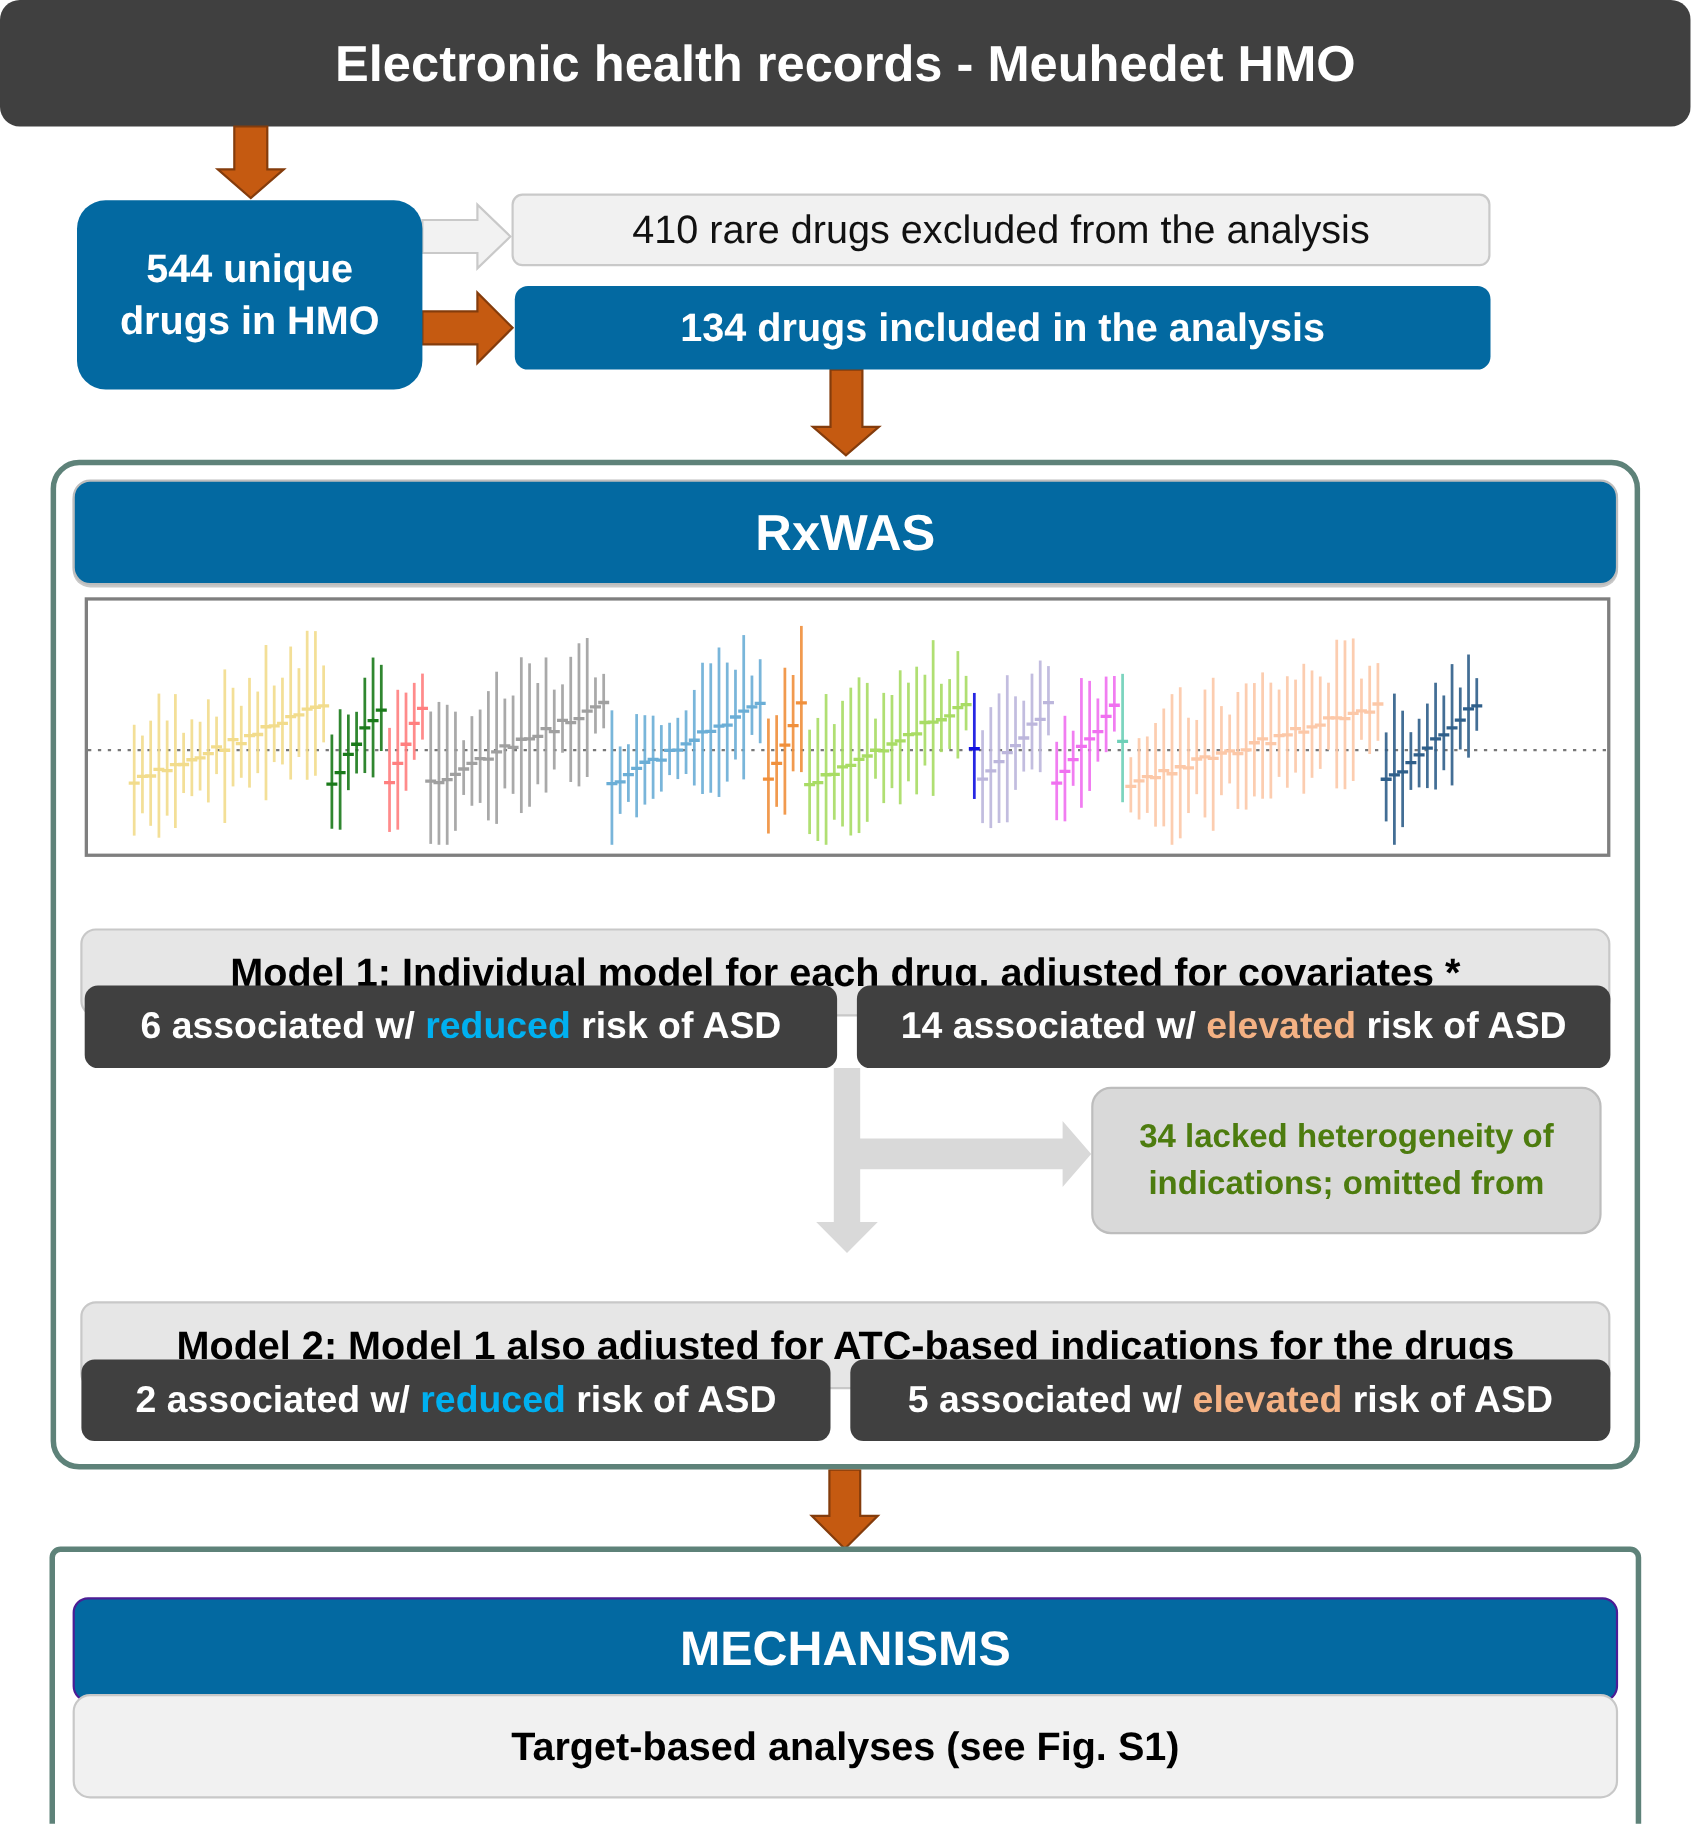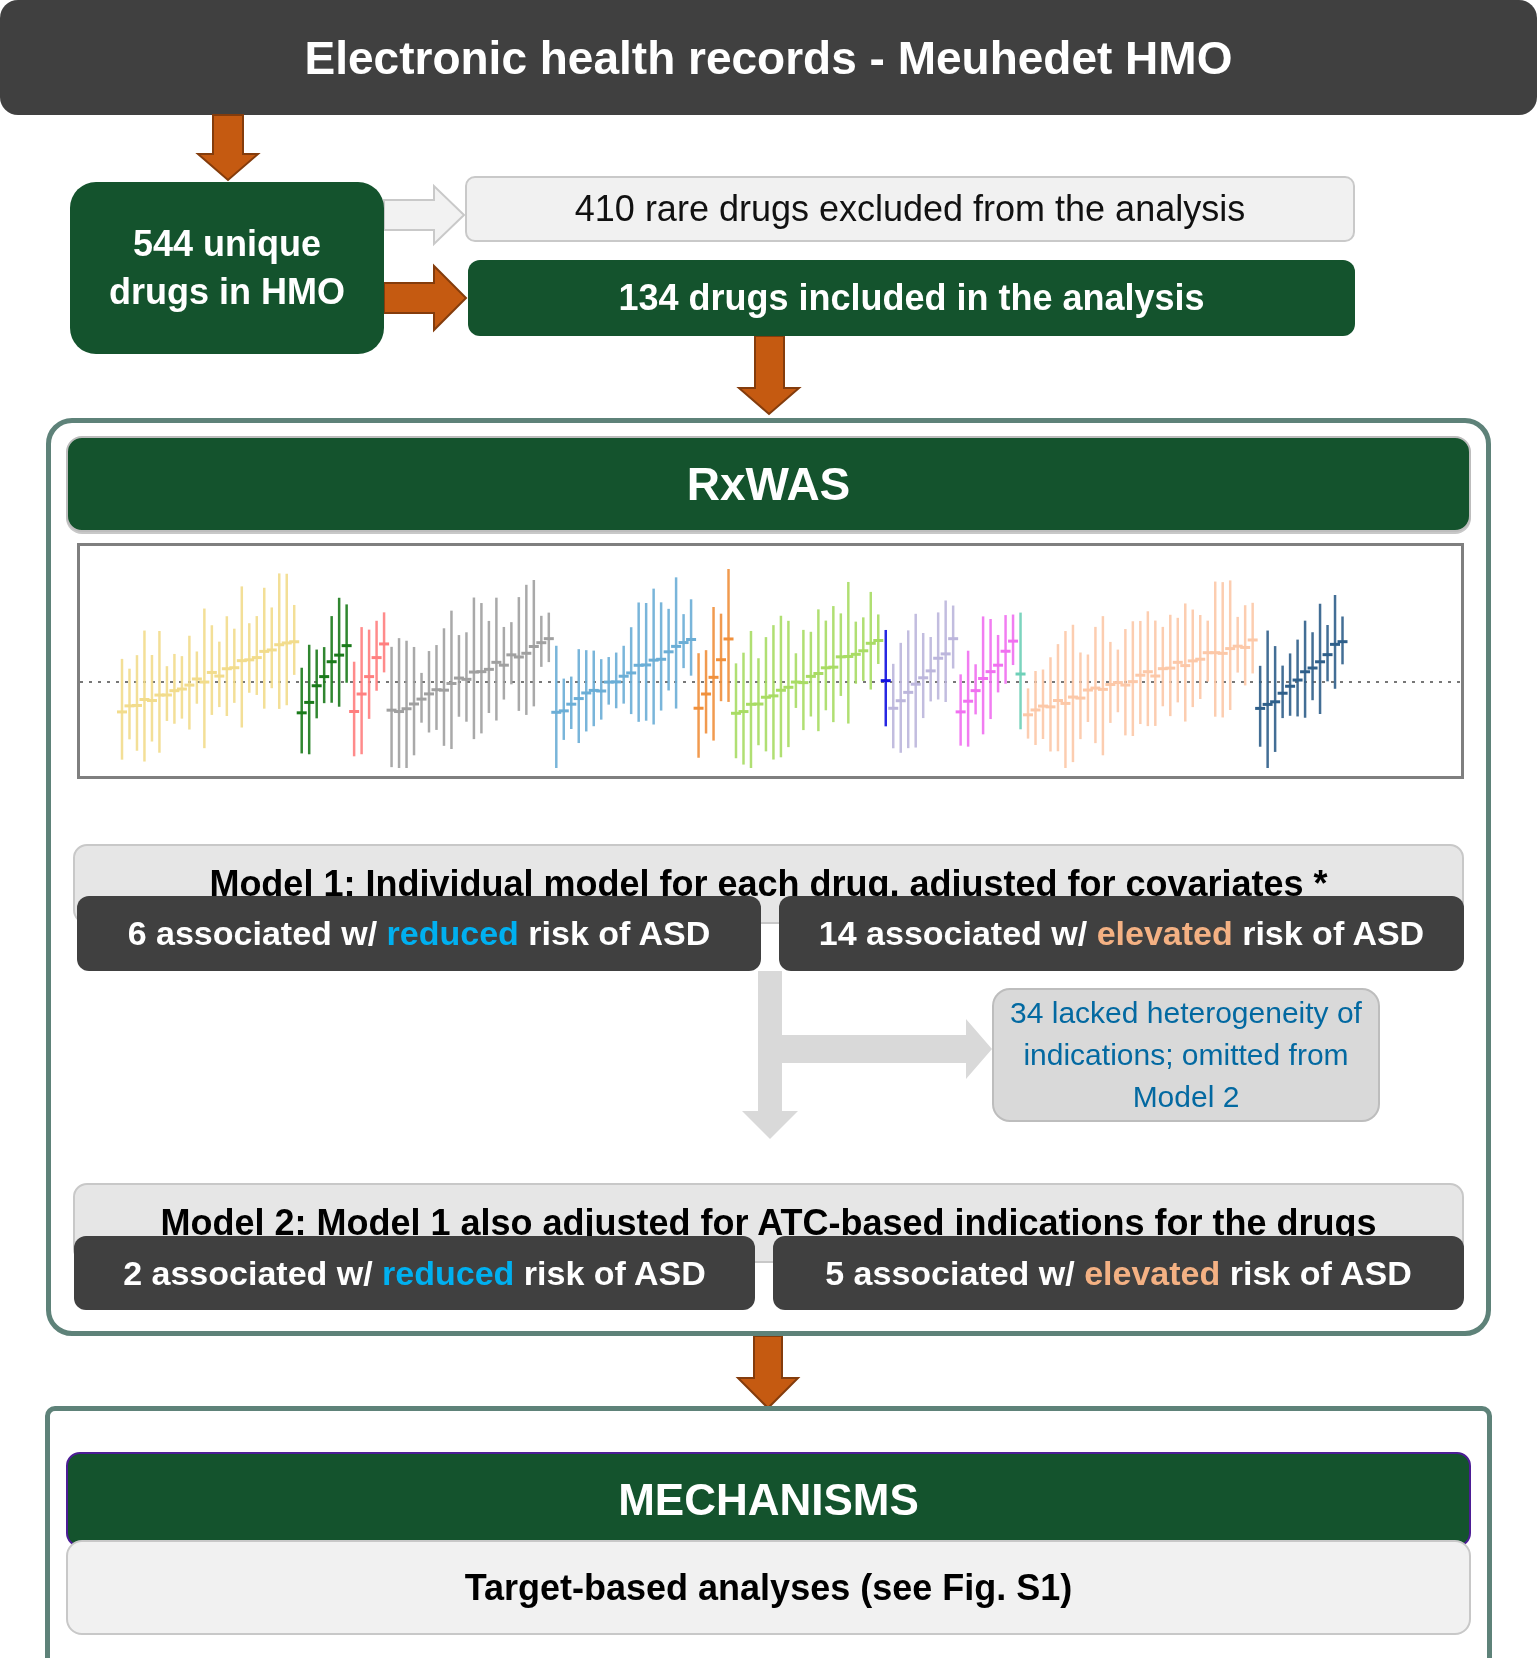--- a/index.html
+++ b/index.html
@@ -1,21 +1,21 @@
 <!DOCTYPE html>
 <html><head>
 <meta charset="utf-8">
 <style>
   html, body { margin:0; padding:0; background:#ffffff; }
   body { width:1537px; height:1658px; position:relative; overflow:hidden;
          font-family:"Liberation Sans", "DejaVu Sans", sans-serif; }
   .abs { position:absolute; box-sizing:border-box; }
   .center { display:flex; align-items:center; justify-content:center; text-align:center; }
   .teal { background:#404040; color:#ffffff; }
-  .darkgray { background:#14532d; color:#ffffff; }
+  .darkgray { background:#0369a1; color:#ffffff; }
 
   #top-banner { left:0; top:0; width:1537px; height:115px; border-radius:18px;
                 font-size:46px; font-weight:bold; }
   #unique-box { left:70px; top:182px; width:314px; height:172px; border-radius:26px;
                 font-size:36px; font-weight:bold; line-height:48px; }
   #excluded-box { left:465px; top:176px; width:890px; height:66px; border-radius:10px;
                   background:#f1f1f1; border:2px solid #c9c9c9; color:#111; font-size:36px; }
   #included-box { left:468px; top:260px; width:887px; height:76px; border-radius:12px;
                   font-size:36px; font-weight:bold; }
 
@@ -32,23 +32,23 @@
 
   .tealbox { border-radius:12px; font-size:34px; font-weight:bold; }
   #m1-reduced { left:77px; top:896px; width:684px; height:75px; }
   #m1-elevated { left:779px; top:896px; width:685px; height:75px; }
   #m2-reduced { left:74px; top:1236px; width:681px; height:74px; }
   #m2-elevated { left:773px; top:1236px; width:691px; height:74px; }
 
   .blue { color:#00b0f0; }
   .peach { color:#f4b183; }
 
-  #lacked-box { left:992px; top:988px; width:388px; height:134px; border-radius:18px;
-                background:#d9d9d9; border:2px solid #bdbdbd; color:#0369a1;
-                font-size:30px; font-weight:normal; line-height:42px; }
+  #lacked-box { left:992px; top:988px; width:464px; height:134px; border-radius:18px;
+                background:#d9d9d9; border:2px solid #bdbdbd; color:#4d7c0f;
+                font-size:30px; font-weight:bold; line-height:42px; }
 
   #mech-frame { left:45px; top:1406px; width:1447px; height:262px; border:5px solid #5e8279;
                 border-radius:10px; background:#fff; }
   #mech-title { left:66px; top:1424px; width:1405px; height:95px; border-radius:14px;
                 font-size:44px; font-weight:bold; border:2px solid #4c1d95;margin-top:28px; }
   #target-box { left:66px; top:1540px; width:1405px; height:95px; border-radius:16px;
                 background:#f1f1f1; border:2px solid #c8c8c8; color:#000000;
                 font-size:36px; font-weight:bold; }
 </style>
 </head>
@@ -451,21 +451,20 @@
 <svg class="abs" style="left:740px;top:971px;" width="260" height="170">
   <g>
     <polygon points="18,0 42,0 42,64 226,64 226,48 252,78 226,108 226,92 42,92 42,140 58,140 30,168 2,140 18,140" fill="#d9d9d9"></polygon>
   </g>
 </svg>
 
 <div id="lacked-box" class="abs center">
   <div>
     <div>34 lacked heterogeneity of</div>
     <div>indications; omitted from</div>
-    <div>Model 2</div>
   </div>
 </div>
 
 <div id="model2" class="abs lightbar center">
   <span>Model 2: Model 1 also adjusted for ATC-based indications for the drugs</span>
 </div>
 
 <div id="m2-reduced" class="abs teal tealbox center">
   <span>
     <span style="white-space:pre">2 associated w/ </span><span class="blue">reduced</span><span style="white-space:pre"> risk of ASD</span>

